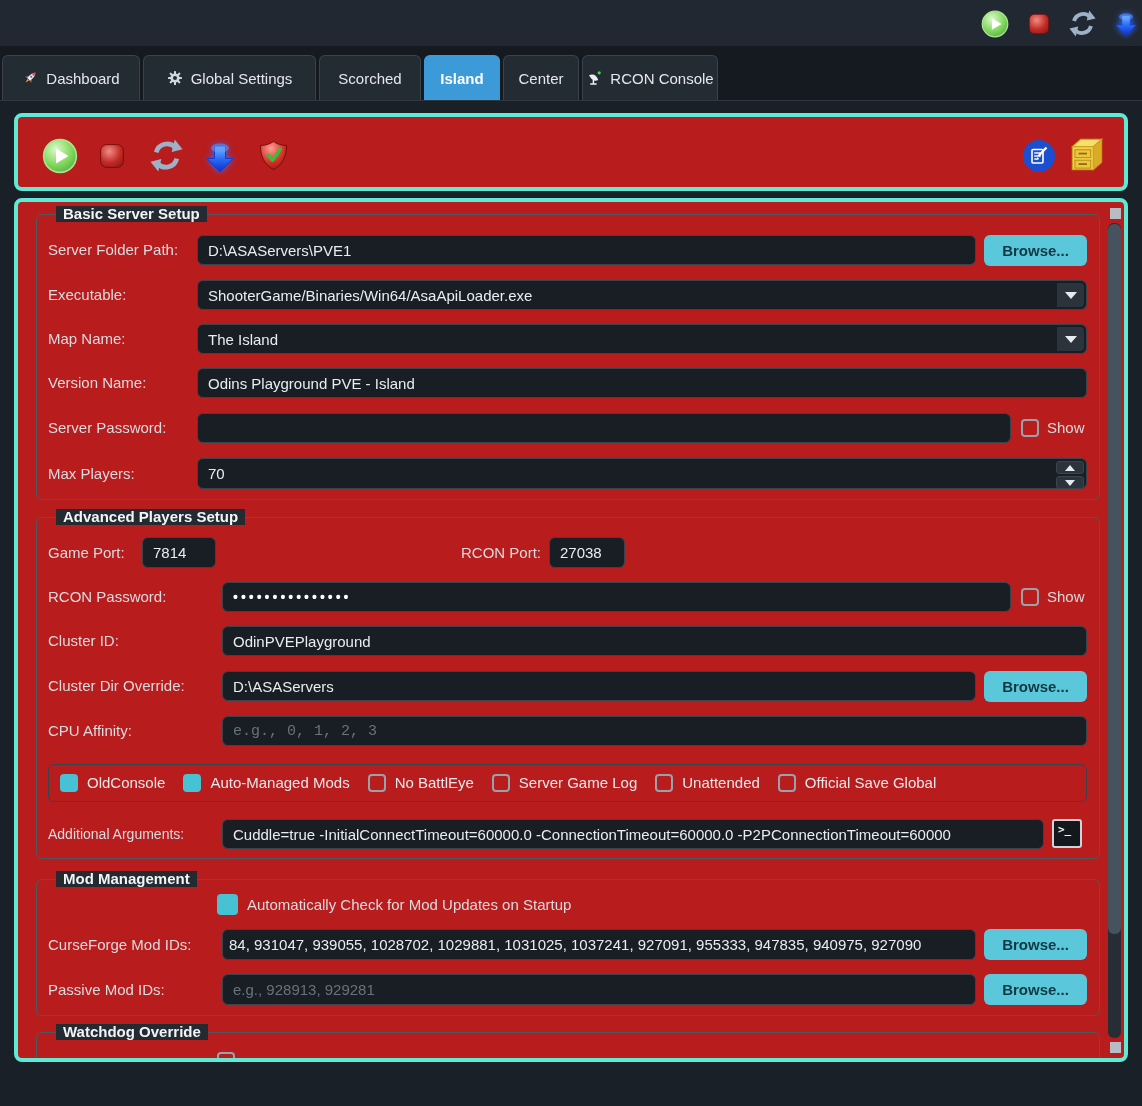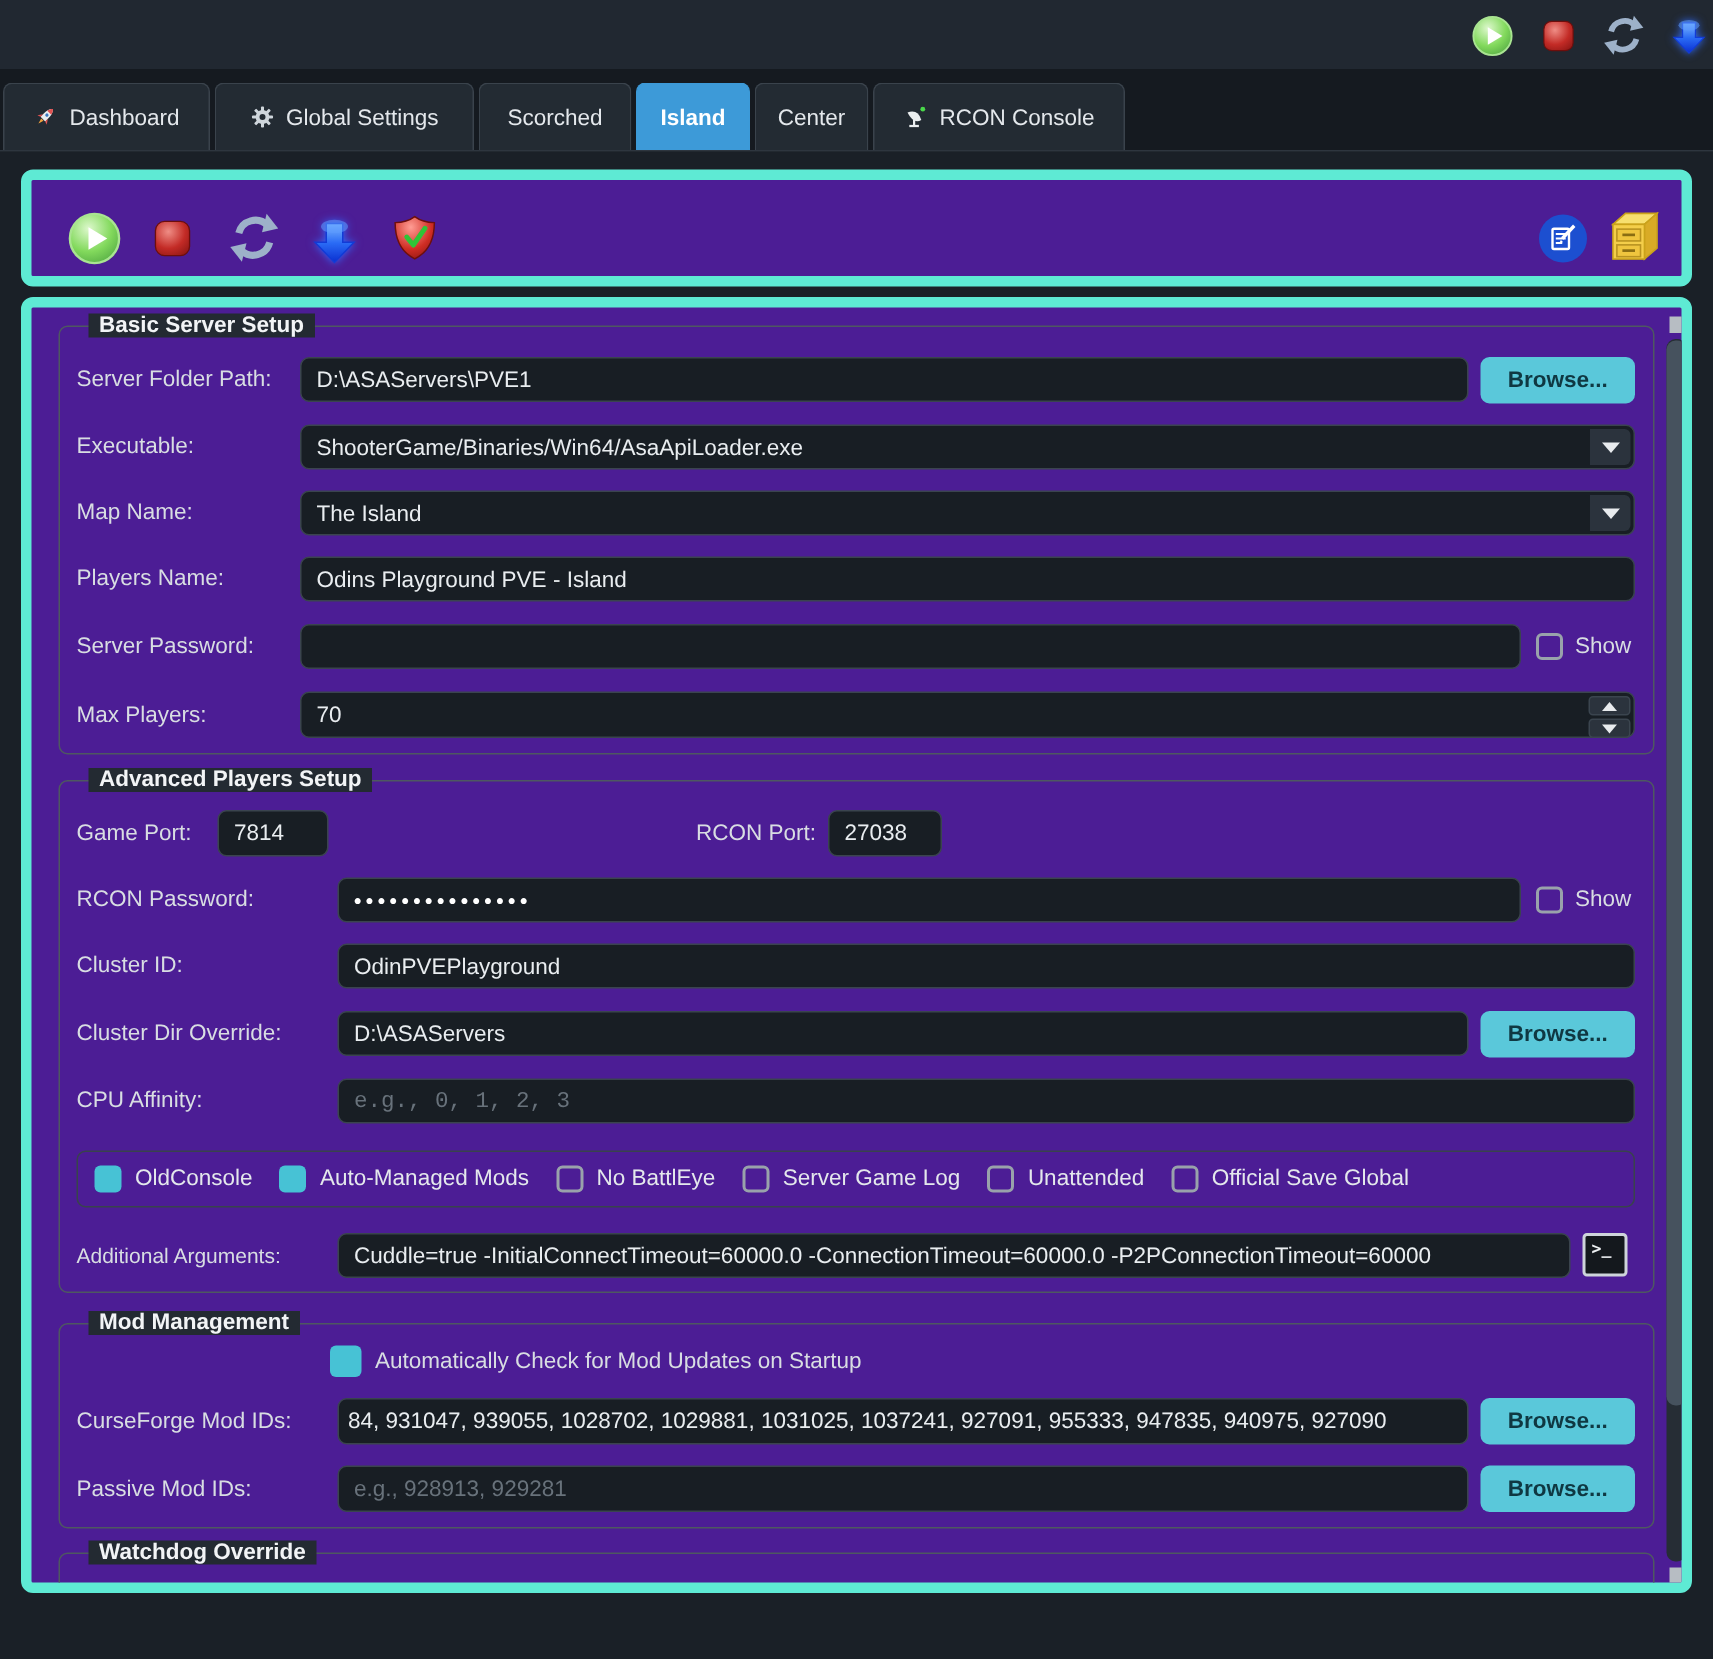--- a/index.html
+++ b/index.html
@@ -10,21 +10,21 @@
   .topbar{position:absolute;left:0;top:0;width:1142px;height:46px;background:#212831;}
   .icbtn{position:absolute;padding:0;border:none;background:transparent;cursor:pointer;line-height:0;}
   
   .tabstrip{position:absolute;left:0;top:46px;width:1142px;height:55px;background:#151a20;
             border-bottom:1px solid #2e363f;display:flex;align-items:flex-end;padding-left:2px;box-sizing:border-box;}
   .tab{box-sizing:border-box;height:45px;background:#232b33;border:1px solid #3a434c;border-bottom:none;
        border-radius:6px 6px 0 0;display:flex;align-items:center;justify-content:center;gap:8px;
        font-size:15px;color:#e4e8ec;margin-right:3px;cursor:pointer;}
   .tab.active{background:#3d9ad8;border-color:#3d9ad8;color:#fff;font-weight:bold;}
   
-  .panel{position:absolute;background:#4c1d95;border:7px solid #5eead4;border-radius:8px;box-sizing:border-box;}
+  .panel{position:absolute;background:#b91c1c;border:4px solid #5eead4;border-radius:8px;box-sizing:border-box;}
   .group{position:absolute;border:1px solid #4e5861;border-radius:6px;box-sizing:border-box;}
   .gtitle{position:absolute;font-weight:bold;font-size:15px;color:#f2f4f6;background:#232a32;
           padding:0 7px;line-height:16px;white-space:nowrap;}
   .lbl{position:absolute;font-size:15px;color:#d8dde2;white-space:nowrap;}
   .inp{position:absolute;box-sizing:border-box;background:#181e24;border:1px solid #3a444e;border-radius:6px;
        color:#e9edf0;font-size:15px;padding:0 10px;font-family:inherit;outline:none;}
   .inp::placeholder{color:#68727b;}
   .pw{font-size:14px;font-weight:bold;letter-spacing:3px;color:#ffffff;}
   .combo{position:absolute;box-sizing:border-box;background:#181e24;border:1px solid #3a444e;border-radius:6px;
          display:flex;align-items:center;padding:0 38px 0 10px;font-size:15px;color:#e9edf0;cursor:pointer;}
@@ -156,21 +156,21 @@
     </div>
     <div class="tab" style="width:102px">
       <span>Scorched</span>
     </div>
     <div class="tab active" style="width:76px">
       <span>Island</span>
     </div>
     <div class="tab" style="width:76px">
       <span>Center</span>
     </div>
-    <div class="tab" style="width:168px">
+    <div class="tab" style="width:136px">
       <span style="line-height:0">
         <svg width="16" height="16" viewBox="0 0 16 16">
           <path d="M3 5 Q10 2.6 12.2 10 Q7 13 3 5 Z" fill="#eceff1"></path>
           <line x1="7.4" y1="9.5" x2="7.4" y2="14" stroke="#eceff1" stroke-width="1.5"></line>
           <line x1="4.2" y1="14" x2="10.6" y2="14" stroke="#eceff1" stroke-width="1.5"></line>
           <circle cx="13.2" cy="2.8" r="1.6" fill="#49d84a"></circle>
           </svg></span>
       <span>RCON Console</span>
     </div>
   </div>
@@ -237,21 +237,21 @@
     </div>
 
     <span class="lbl" style="left:30px;top:122px;line-height:30px">Map Name:</span>
     <div class="combo" style="left:179px;top:122px;width:890px;height:30px">
       <span>The Island</span>
       <span class="arrowbtn">
           <span class="tri-dn"></span>
         </span>
     </div>
 
-    <span class="lbl" style="left:30px;top:166px;line-height:30px">Players Name:</span>
+    <span class="lbl" style="left:30px;top:166px;line-height:30px">Version Name:</span>
     <input class="inp" style="left: 179px; top: 166px; width: 890px; height: 30px;" value="Odins Playground PVE - Island">
 
     <span class="lbl" style="left:30px;top:211px;line-height:30px">Server Password:</span>
     <input class="inp" style="left: 179px; top: 211px; width: 814px; height: 30px;" value="">
     <span class="cb off" style="left:1003px;top:217px"></span>
     <span class="lbl" style="left:1029px;top:211px;line-height:30px">Show</span>
 
     <span class="lbl" style="left:30px;top:256px;line-height:31px">Max Players:</span>
     <input class="inp" style="left: 179px; top: 256px; width: 890px; height: 31px;" value="70">
     <span class="spinbtn" style="left:1038px;top:259px">

